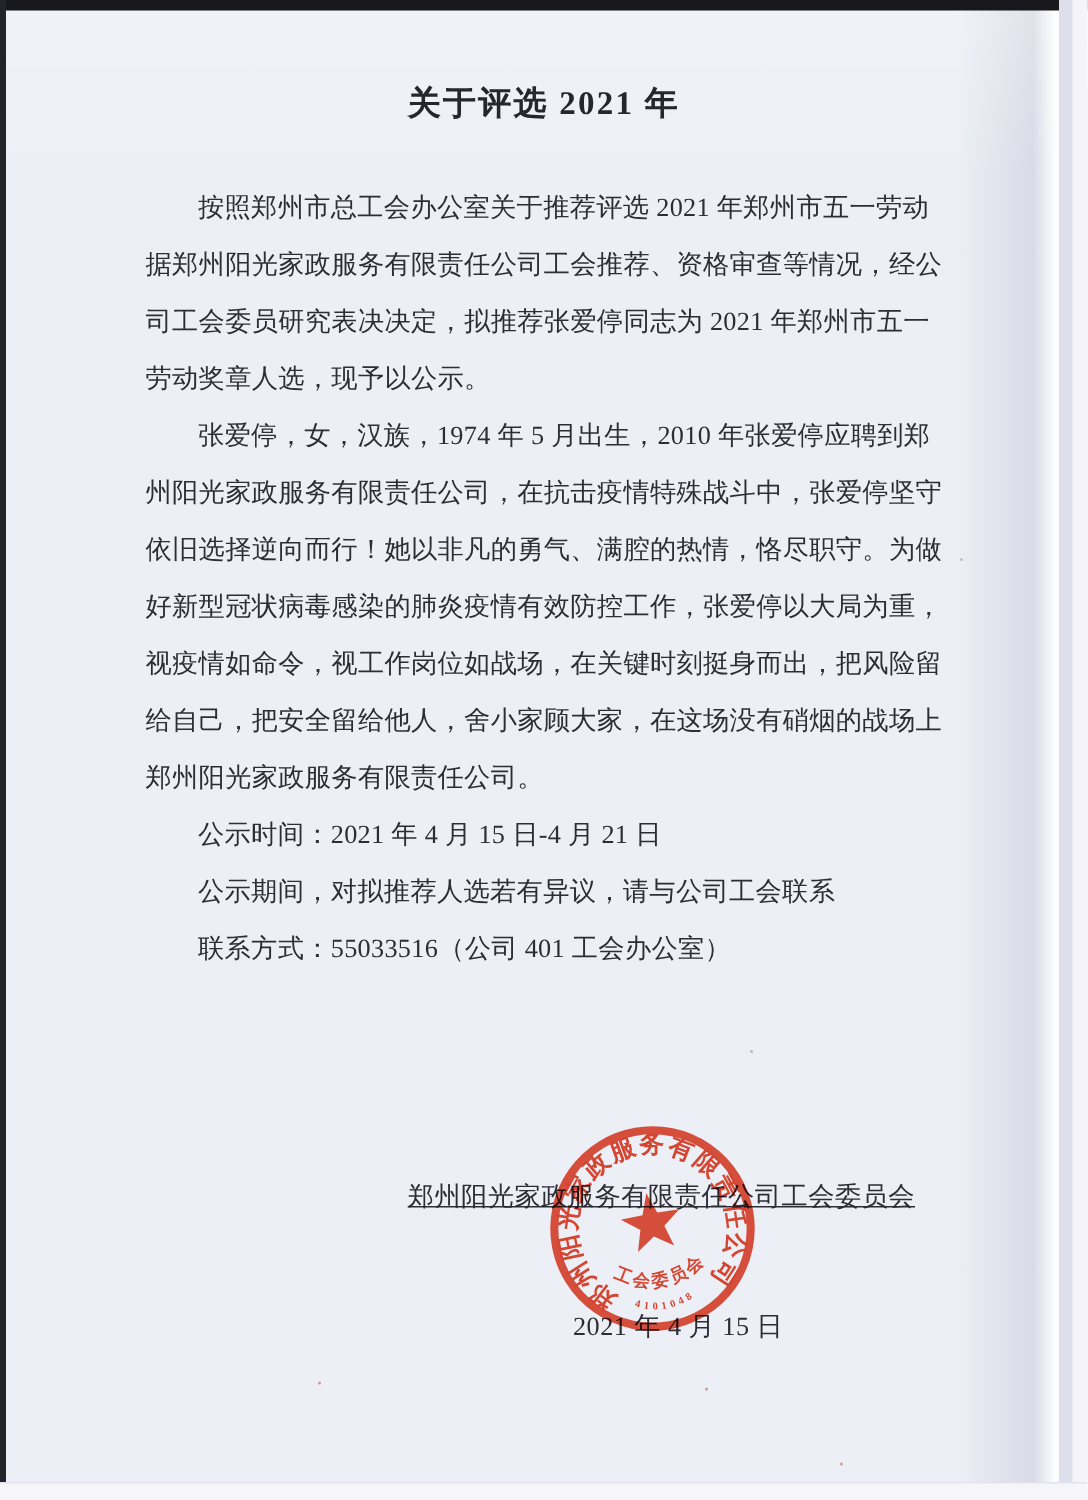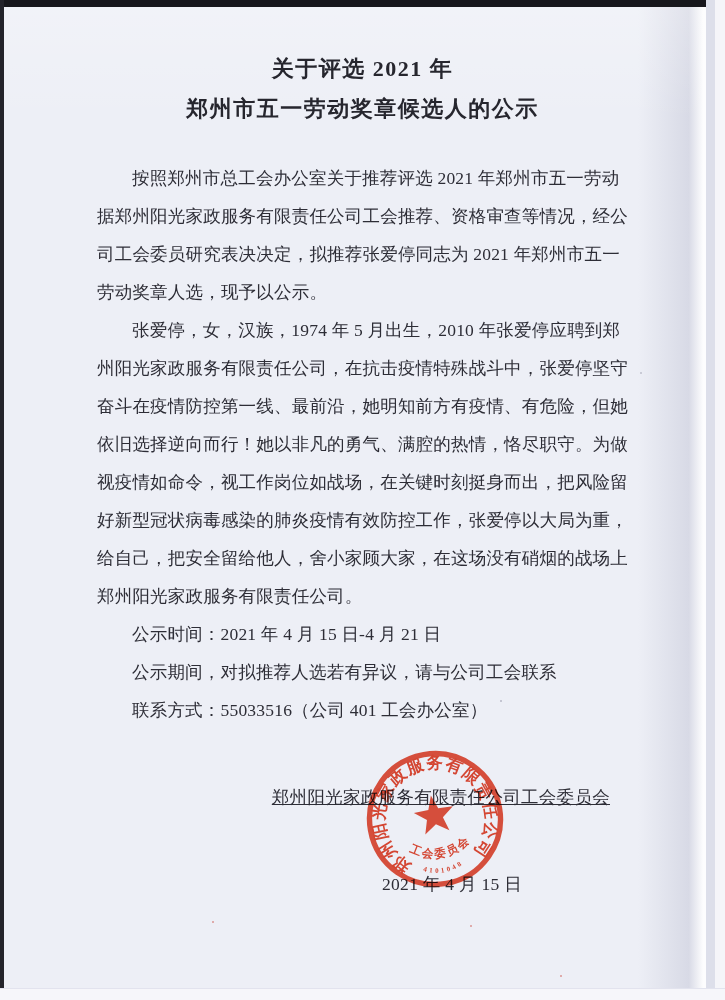--- a/index.html
+++ b/index.html
@@ -81,34 +81,32 @@
 
 <div class="page">
 
   <div class="edge-top"></div>
   <div class="edge-left"></div>
   <div class="edge-right-light"></div>
   <div class="edge-bottom"></div>
 
   <div class="title-block">
     <div class="title-line">关于评选 2021 年</div>
-    <div class="title-line">郑州市五一劳动奖章候选人的公示</div>
   </div>
 
   <div class="doc-body">
       <div class="body-line indent">按照郑州市总工会办公室关于推荐评选 2021 年郑州市五一劳动</div>
       <div class="body-line">据郑州阳光家政服务有限责任公司工会推荐、资格审查等情况，经公</div>
       <div class="body-line">司工会委员研究表决决定，拟推荐张爱停同志为 2021 年郑州市五一</div>
       <div class="body-line">劳动奖章人选，现予以公示。</div>
       <div class="body-line indent">张爱停，女，汉族，1974 年 5 月出生，2010 年张爱停应聘到郑</div>
       <div class="body-line">州阳光家政服务有限责任公司，在抗击疫情特殊战斗中，张爱停坚守</div>
-      <div class="body-line">奋斗在疫情防控第一线、最前沿，她明知前方有疫情、有危险，但她</div>
       <div class="body-line">依旧选择逆向而行！她以非凡的勇气、满腔的热情，恪尽职守。为做</div>
+      <div class="body-line">好新型冠状病毒感染的肺炎疫情有效防控工作，张爱停以大局为重，</div>
       <div class="body-line">视疫情如命令，视工作岗位如战场，在关键时刻挺身而出，把风险留</div>
-      <div class="body-line">好新型冠状病毒感染的肺炎疫情有效防控工作，张爱停以大局为重，</div>
       <div class="body-line">给自己，把安全留给他人，舍小家顾大家，在这场没有硝烟的战场上</div>
       <div class="body-line">郑州阳光家政服务有限责任公司。</div>
       <div class="body-line indent">公示时间：2021 年 4 月 15 日-4 月 21 日</div>
       <div class="body-line indent">公示期间，对拟推荐人选若有异议，请与公司工会联系</div>
       <div class="body-line indent">联系方式：55033516（公司 401 工会办公室）</div>
     </div>
 
   <div class="signature-line">郑州阳光家政服务有限责任公司工会委员会</div>
   <div class="date-line">2021 年 4 月 15 日</div>
 

